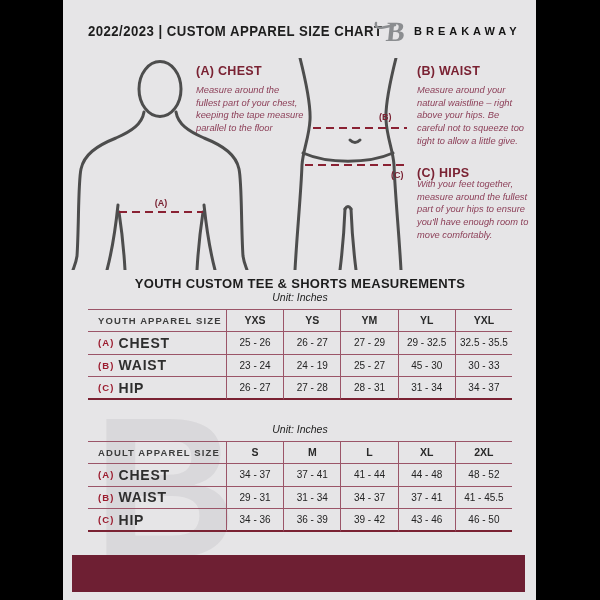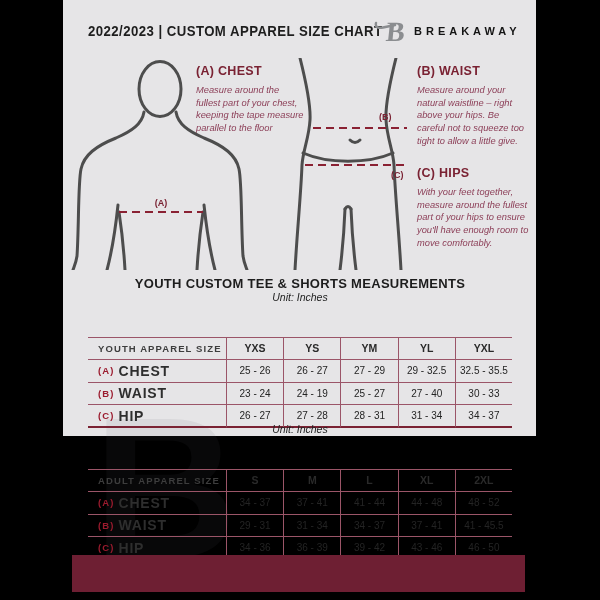--- a/index.html
+++ b/index.html
@@ -1,21 +1,21 @@
 <!DOCTYPE html>
 <html><head>
 <meta charset="utf-8">
 <style>
   html,body{margin:0;padding:0;}
   body{
     width:600px;height:600px;background:#000;position:relative;overflow:hidden;
     font-family:"Liberation Sans", sans-serif;
   }
   .page{
-    position:absolute;left:63px;top:0;width:473px;height:436px;
+    position:absolute;left:63px;top:0;width:473px;height:600px;
     background:#e6e5e7;
   }
   
   .doc-title{
     position:absolute;left:25px;top:22px;
     font-size:15px;font-weight:bold;color:#1e1e1e;letter-spacing:.5px;
     transform:scaleX(.88);transform-origin:left center;white-space:nowrap;
   }
   .logo{position:absolute;left:311px;top:14px;width:36px;height:32px;}
   .brand{
@@ -27,21 +27,21 @@
     position:absolute;font-size:12.5px;font-weight:bold;color:#7a2233;letter-spacing:.3px;
   }
   .instr-text{
     position:absolute;font-size:9.3px;font-style:italic;color:#8d4059;line-height:1.36;
   }
   #instrA-h{left:133px;top:64px;}
   #instrA-t{left:133px;top:84px;width:108px;}
   #instrB-h{left:354px;top:64px;}
   #instrB-t{left:354px;top:84px;width:108px;}
   #instrC-h{left:354px;top:166px;}
-  #instrC-t{left:354px;top:186px;width:115px;}
+  #instrC-t{left:354px;top:178px;width:115px;}
   
   .fig{position:absolute;}
   #fig-torso{left:5px;top:58px;width:185px;height:212px;}
   #fig-lower{left:220px;top:58px;width:130px;height:212px;}
   .fig path, .fig ellipse{fill:none;stroke:#4d4d4d;stroke-width:3;stroke-linecap:round;}
   .fig .dash{stroke:#8a2133;stroke-width:2.2;stroke-dasharray:8 5;}
   .fig text{font-family:"Liberation Sans",sans-serif;font-size:9px;font-weight:bold;fill:#7a2233;}
   
   .sec-title{
     position:absolute;left:25px;width:424px;text-align:center;
@@ -49,21 +49,21 @@
   }
   .sec-unit{
     position:absolute;left:25px;width:424px;text-align:center;
     font-size:10.5px;font-style:italic;color:#222;
   }
   #youth-title{top:276px;} #youth-unit{top:291px;}
   #adult-title{top:408px;} #adult-unit{top:423px;}
   
   .tbl{
     position:absolute;left:25px;width:424px;
-    display:grid;grid-template-columns:138px repeat(5,1fr);margin-top:28px;
+    display:grid;grid-template-columns:138px repeat(5,1fr);
   }
   #youth-tbl{top:309px;} #adult-tbl{top:441px;}
   .cell{
     height:22.75px;box-sizing:border-box;display:flex;align-items:center;justify-content:center;
     font-size:10px;color:#242424;border-bottom:1.5px solid #9b5568;background:transparent;
   }
   .cell.hdr{border-top:1.5px solid #9b5568;font-weight:bold;font-size:10.5px;color:#2a2a2a;}
   .cell.size{border-left:1px solid #9b5568;}
   .cell.lbl{justify-content:flex-start;padding-left:10px;letter-spacing:1.1px;font-size:9.5px;color:#3d3d3d;}
   .cell.last{border-bottom:2.2px solid #7a2233;}
@@ -145,21 +145,21 @@
     <div class="cell size">29 - 32.5</div>
     <div class="cell size">32.5 - 35.5</div>
 
     <div class="cell lbl">
       <span class="pfx">(B)</span>
       <span class="row-label">WAIST</span>
     </div>
     <div class="cell size">23 - 24</div>
     <div class="cell size">24 - 19</div>
     <div class="cell size">25 - 27</div>
-    <div class="cell size">27 - 40</div>
+    <div class="cell size">45 - 30</div>
     <div class="cell size">30 - 33</div>
 
     <div class="cell lbl last">
       <span class="pfx">(C)</span>
       <span class="row-label">HIP</span>
     </div>
     <div class="cell size last">26 - 27</div>
     <div class="cell size last">27 - 28</div>
     <div class="cell size last">28 - 31</div>
     <div class="cell size last">31 - 34</div>

